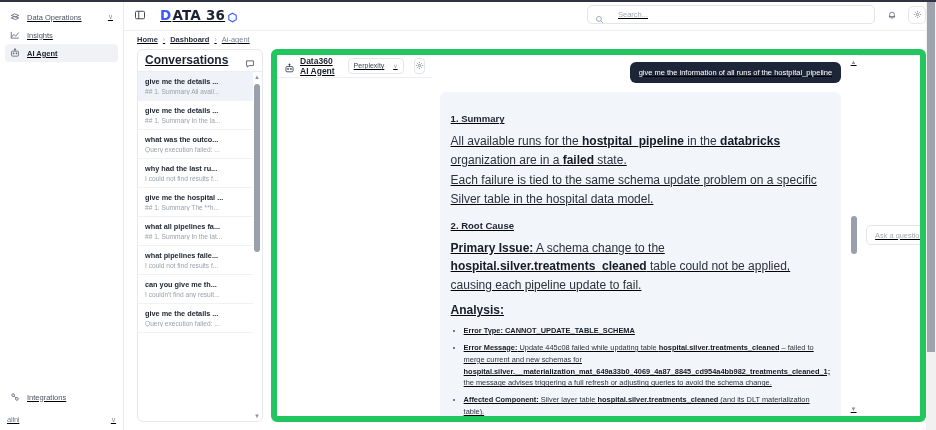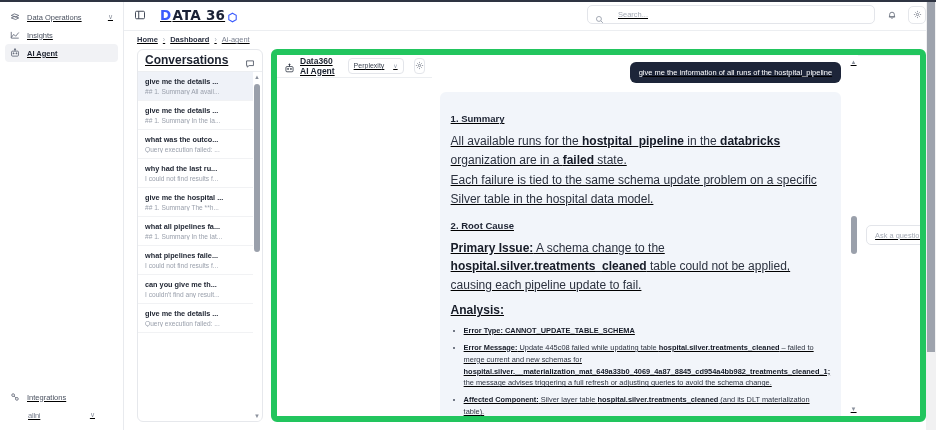--- a/index.html
+++ b/index.html
@@ -27,22 +27,22 @@
     white-space: nowrap;
   }
   .nav-item.active { background: #f1f2f5; color: #1d2330; font-weight: bold; }
   .nav-item .ico { width: 10px; height: 10px; flex: 0 0 10px; display: block; color: #5a6070; }
   .nav-item .ico svg { display: block; }
   .nav-item .chev { margin-left: auto; color: #8a909c; font-size: 7px; }
   .nav-group-head { margin-top: 4px; }
   .nav-spacer { flex: 1 1 auto; }
   .nav-bottom { padding-bottom: 6px; }
   .nav-user {
-    display: flex; align-items: center; height: 18px;
-    margin: 0 23px; padding: 0 5px;
+    display: flex; align-items: flex-end; height: 18px;
+    margin: 0 2px; padding: 0 5px;
     font-size: 7.5px; color: #6b7280;
   }
   .nav-user .uname { letter-spacing: -0.2px; color: #7b8190; }
   .nav-user .chev { margin-left: auto; color: #8a909c; font-size: 7px; }
 
   
   .right { flex: 1 1 auto; display: flex; flex-direction: column; min-width: 0; background: #fff; }
 
   .topbar {
     height: 34px; display: flex; align-items: center;

